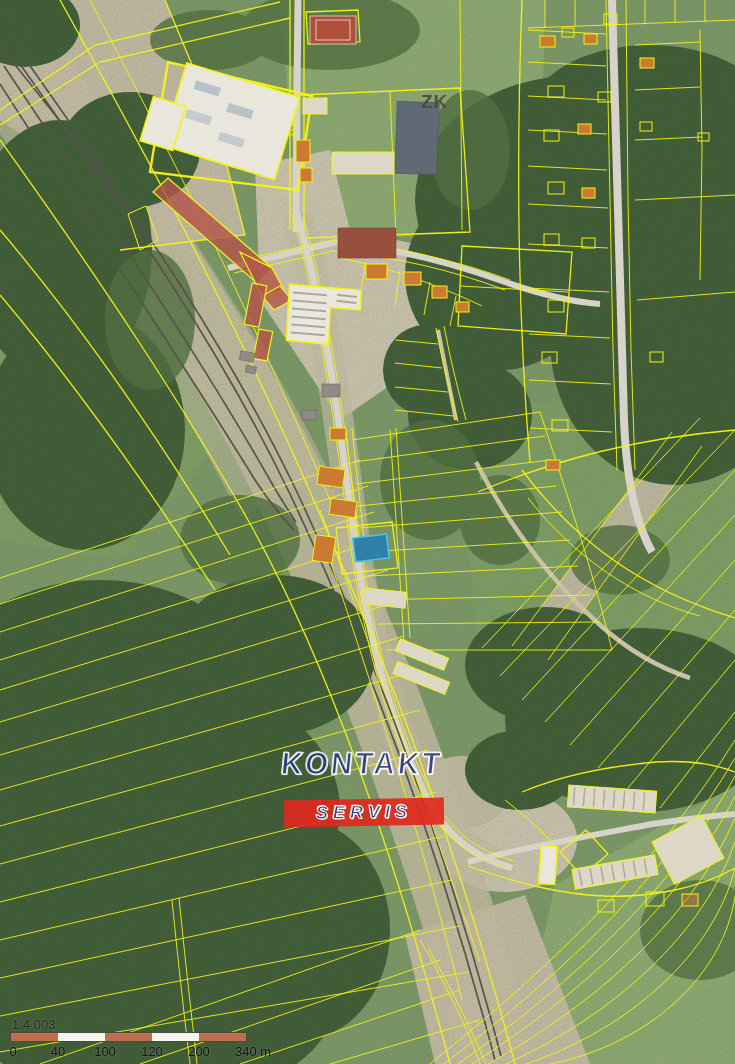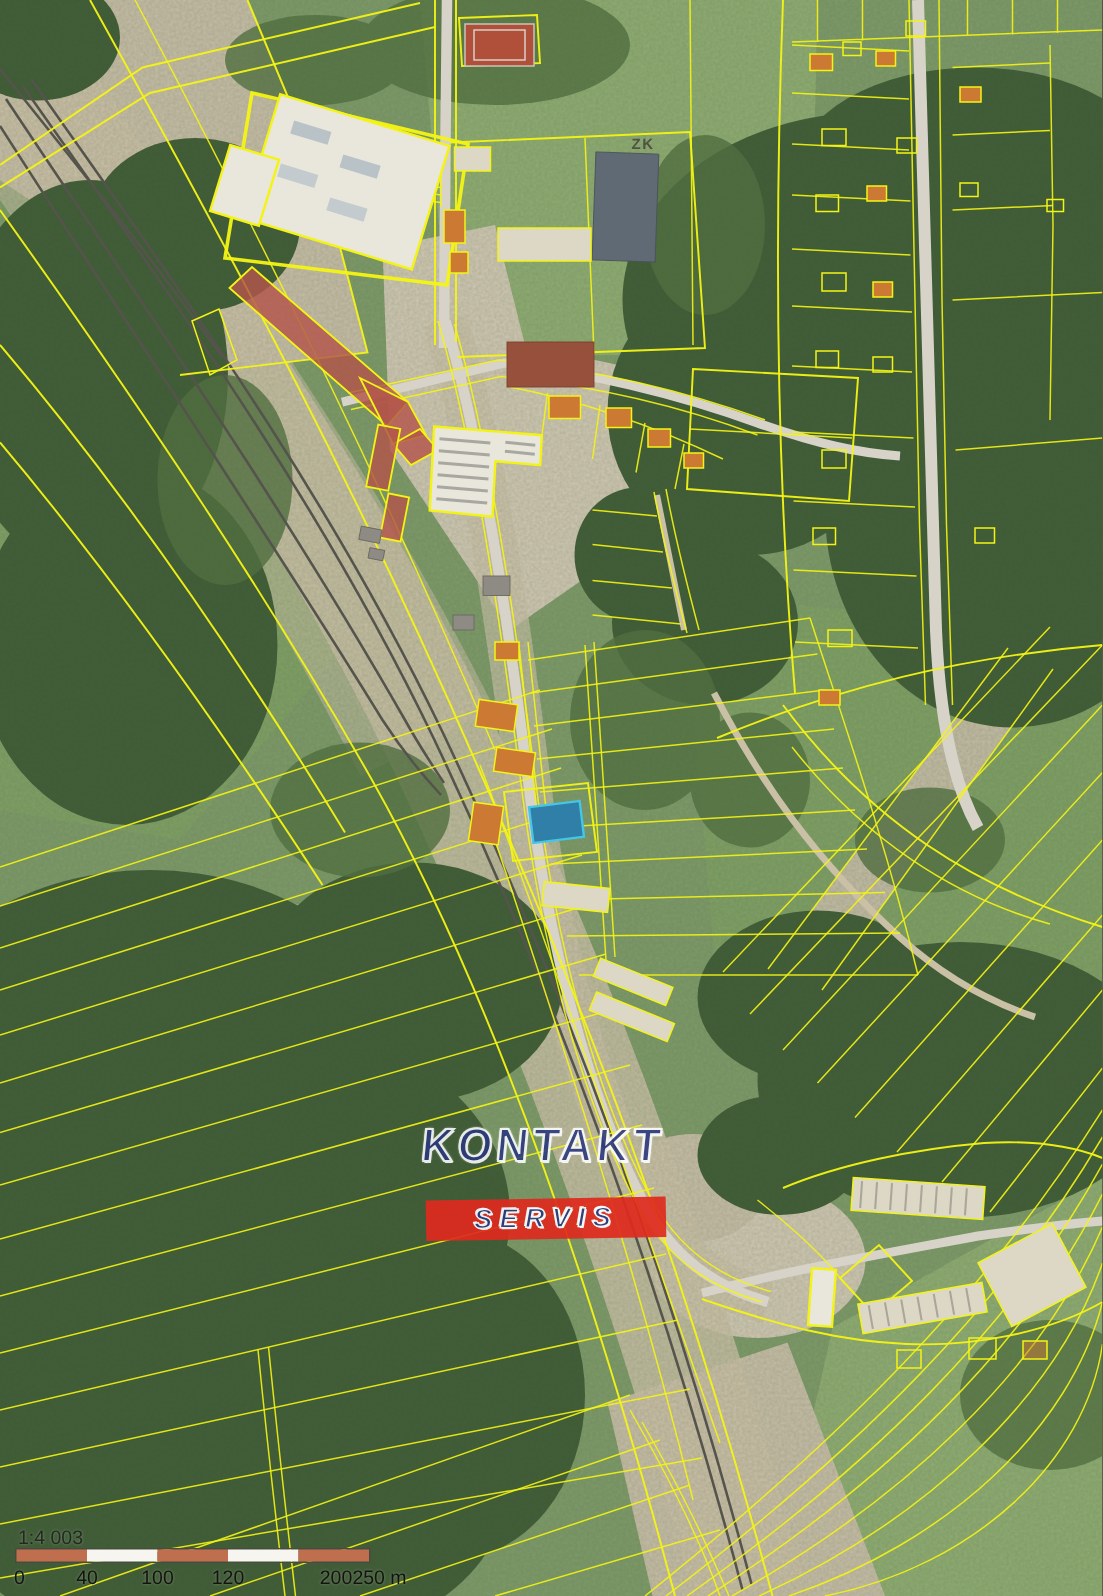--- a/index.html
+++ b/index.html
@@ -36,40 +36,40 @@
       letter-spacing:3px;color:var(--watermark-blue,#2a3880);
       transform:scaleX(.95) skewX(-6deg);transform-origin:left top;opacity:.88;
       -webkit-text-stroke:1.4px #ffffff;
       text-shadow:0 0 2px #fff,0 0 2px #fff,1px 1px 0 #fff,-1px -1px 0 #fff;}
   #wm-servis{position:absolute;left:284px;top:799px;width:160px;height:27px;
       background:var(--watermark-red,#df2a1e);opacity:.92;display:flex;align-items:center;
       justify-content:center;transform:rotate(-1deg);}
   #wm-servis span{font-size:18px;font-weight:900;font-style:italic;letter-spacing:5px;
       color:var(--watermark-blue,#2a3880);-webkit-text-stroke:.9px #ffffff;
       text-shadow:0 0 1px #fff,1px 1px 0 #fff,-1px -1px 0 #fff;}
-  #wm-zk{position:absolute;left:421px;top:91px;font-size:10px;font-weight:bold;
+  #wm-zk{position:absolute;left:421px;top:91px;font-size:19px;font-weight:bold;
       color:#46463c;opacity:.85;letter-spacing:1px;}
 
   
   #scalebar{position:absolute;left:10px;top:1017px;width:260px;height:44px;}
   #scale-ratio{position:absolute;left:2px;top:0;font-size:13px;color:#20241c;
       opacity:.9;text-shadow:0 0 2px rgba(255,255,255,.35);}
   #scale-bar-track{position:absolute;left:0;top:15px;width:235px;height:8px;
       border:1px solid #4a4a42;display:flex;}
   #scale-bar-track .seg{flex:1;height:100%;}
   .seg-a{background:var(--scale-seg-a,#bf6f4e);}
   .seg-b{background:var(--scale-seg-b,#f7f5ef);}
   #scale-ticks{position:absolute;left:0;top:27px;width:100%;height:16px;
       font-size:13px;color:#14140f;text-shadow:0 0 2px rgba(255,255,255,.3);}
   #scale-ticks span{position:absolute;transform:translateX(-50%);white-space:nowrap;}
   #scale-ticks span:nth-child(1){left:3px;}
   #scale-ticks span:nth-child(2){left:48px;}
   #scale-ticks span:nth-child(3){left:95px;}
   #scale-ticks span:nth-child(4){left:142px;}
-  #scale-ticks span:nth-child(5){left:189px;margin-left:25px;}
+  #scale-ticks span:nth-child(5){left:189px;}
   #scale-ticks span:nth-child(6){left:243px;}
 </style>
 </head>
 <body>
 
 <div id="stage">
 
 <svg width="735" height="1064" viewBox="0 0 735 1064">
   <defs>
     <filter id="grain" x="0" y="0" width="100%" height="100%">
@@ -363,17 +363,17 @@
     <div class="seg seg-a"></div>
     <div class="seg seg-b"></div>
     <div class="seg seg-a"></div>
   </div>
   <div id="scale-ticks">
     <span>0</span>
     <span>40</span>
     <span>100</span>
     <span>120</span>
     <span>200</span>
-    <span>250 m</span>
+    <span>340 m</span>
   </div>
 </div>
 
 </div>
 
 </body></html>

